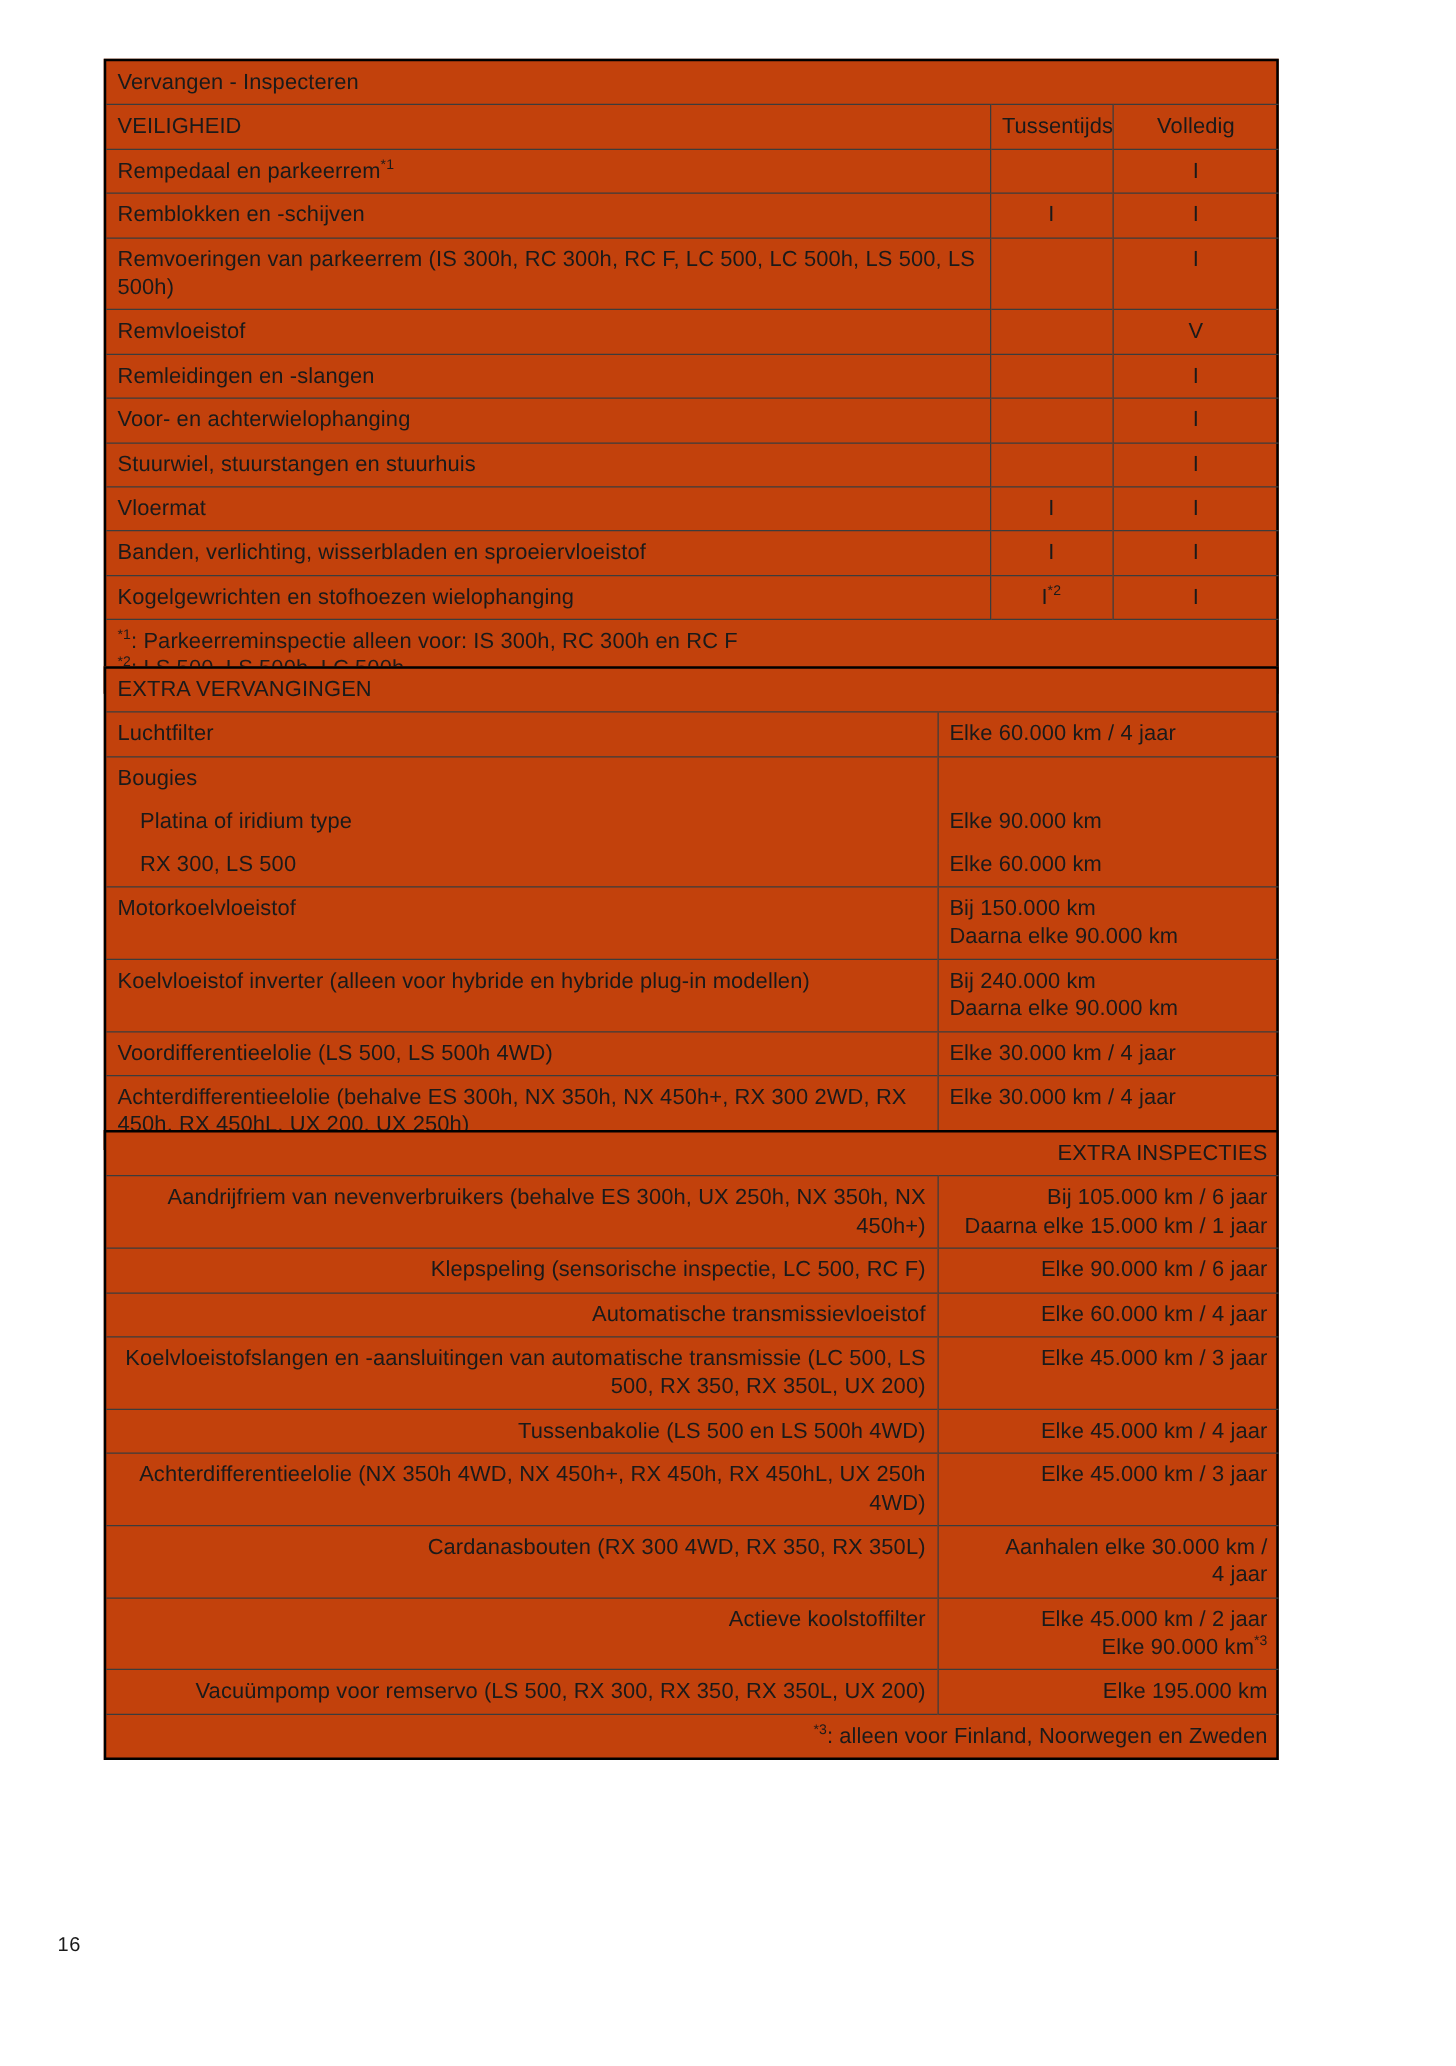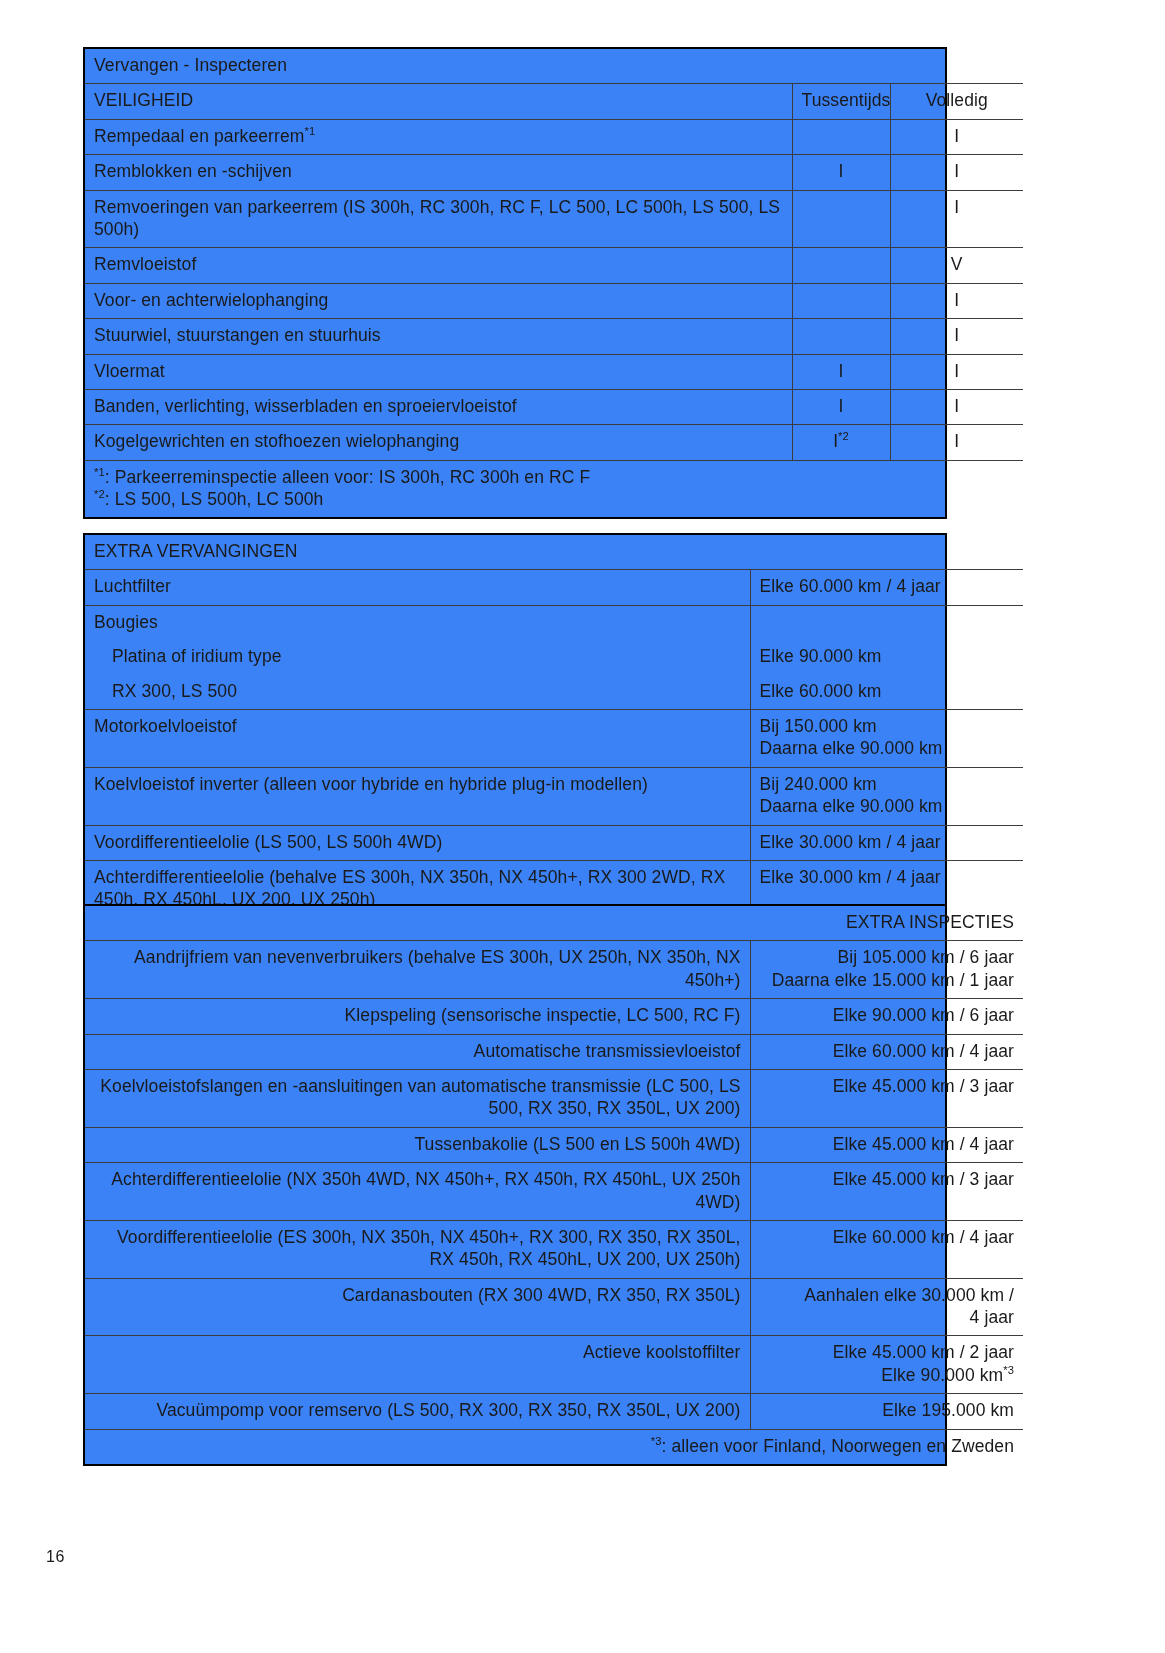--- a/index.html
+++ b/index.html
@@ -17,24 +17,24 @@
     height: 1653px;
     background: #ffffff;
     box-sizing: border-box;
     overflow: hidden;
   }
 
   
   .tbl-block {
     position: absolute;
     left: 83px;
-    width: 864px;
+    width: 940px;
     border: 2.5px solid #000;
     box-sizing: border-box;
-    background: #3b82f6;
+    background: #c2410c;
   }
   table.sched {
     width: 100%;
     border-collapse: collapse;
     table-layout: fixed;
   }
   table.sched td {
     vertical-align: top;
     padding: 5px 9px 7px 9px;
     font-size: 17.5px;
@@ -129,20 +129,25 @@
           <td class="vline ctr mark"></td>
           <td class="vline ctr mark">I</td>
         </tr>
 
         <tr class="rule">
           <td>Remvloeistof</td>
           <td class="vline ctr mark"></td>
           <td class="vline ctr mark">V</td>
         </tr>
 
+        <tr class="rule">
+          <td>Remleidingen en -slangen</td>
+          <td class="vline ctr mark"></td>
+          <td class="vline ctr mark">I</td>
+        </tr>
 
         <tr class="rule">
           <td>Voor- en achterwielophanging</td>
           <td class="vline ctr mark"></td>
           <td class="vline ctr mark">I</td>
         </tr>
 
         <tr class="rule">
           <td>Stuurwiel, stuurstangen en stuurhuis</td>
           <td class="vline ctr mark"></td>
@@ -269,24 +274,20 @@
         <tr class="rule">
           <td>Tussenbakolie (LS 500 en LS 500h 4WD)</td>
           <td class="vline">Elke 45.000 km / 4 jaar</td>
         </tr>
 
         <tr class="rule">
           <td>Achterdifferentieelolie (NX 350h 4WD, NX 450h+, RX 450h, RX 450hL, UX 250h 4WD)</td>
           <td class="vline">Elke 45.000 km / 3 jaar</td>
         </tr>
 
-        <tr class="rule">
-          <td>Voordifferentieelolie (ES 300h, NX 350h, NX 450h+, RX 300, RX 350, RX 350L, RX 450h, RX 450hL, UX 200, UX 250h)</td>
-          <td class="vline">Elke 60.000 km / 4 jaar</td>
-        </tr>
 
         <tr class="rule">
           <td>Cardanasbouten (RX 300 4WD, RX 350, RX 350L)</td>
           <td class="vline" style="white-space:pre-line">Aanhalen elke 30.000 km /
 4 jaar</td>
         </tr>
 
         <tr class="rule">
           <td>Actieve koolstoffilter</td>
           <td class="vline"><span id="ai8val" style="white-space:pre-line">Elke 45.000 km / 2 jaar

